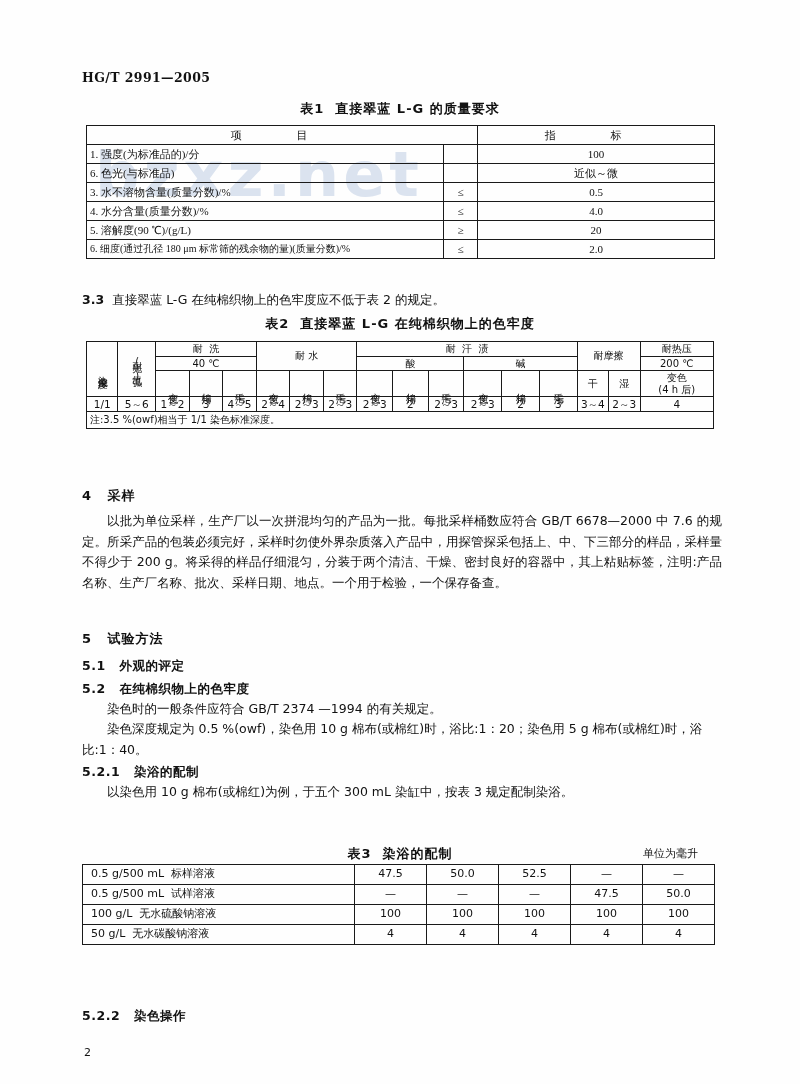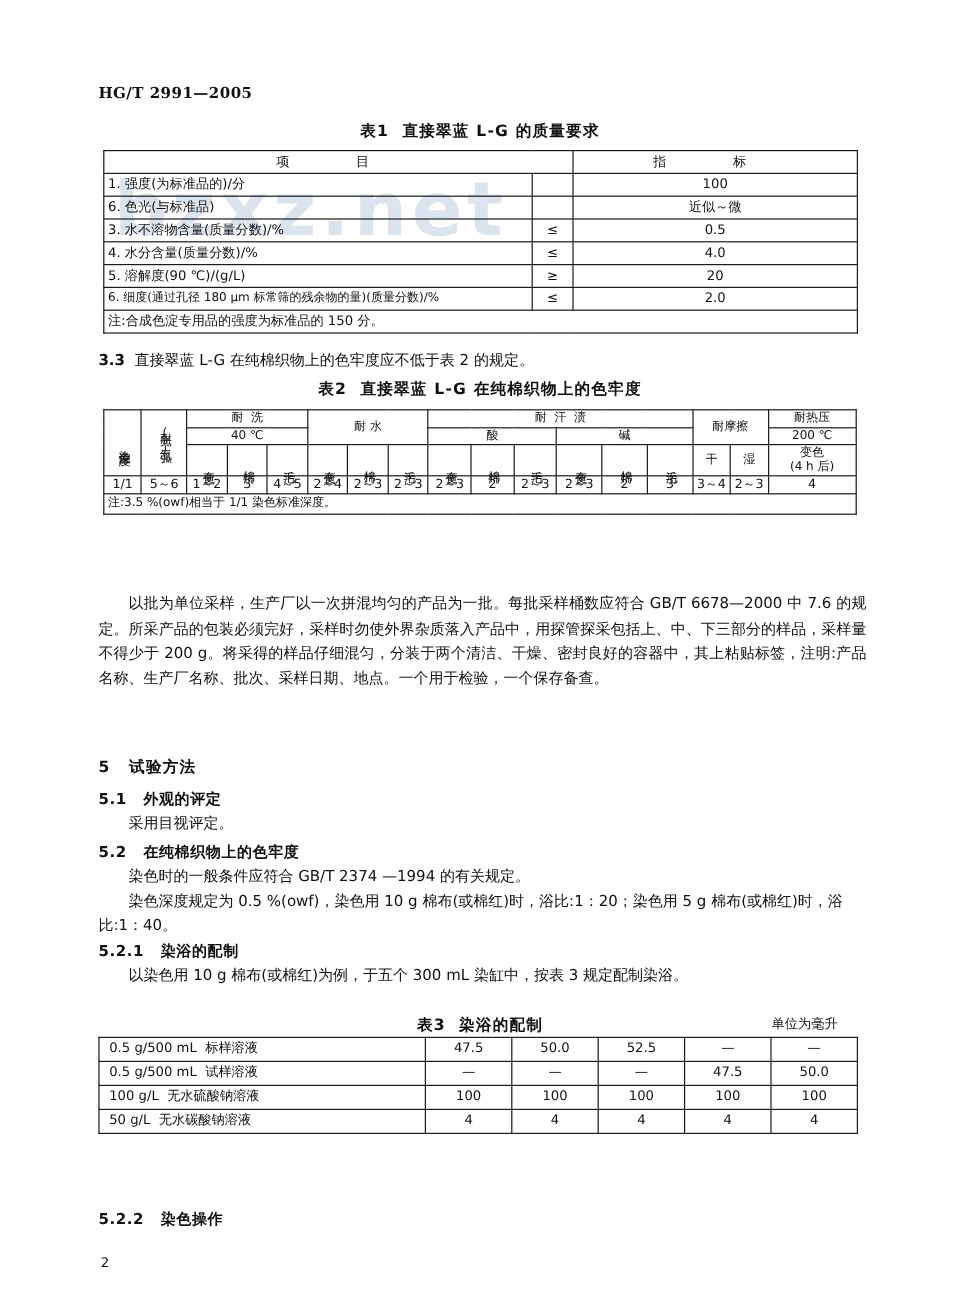--- a/index.html
+++ b/index.html
@@ -64,21 +64,21 @@
     border: 1px solid #1a1a1a;
     padding: 1px 3px;
     font-weight: normal;
     vertical-align: middle;
     line-height: 1.15;
   }
 
   
   #table1-wrap { position: absolute; left: 86px; top: 100px; width: 628px; }
   #table1 { width: 628px; }
-  #table1 td { height: 19px; font-size: 11px; }
+  #table1 td { height: 19px; font-size: 11px; font-family: Liberation Serif, serif; }
   .t1-item { padding-left: 6px; }
   .t1-sym { text-align: center; width: 34px; font-size: 12px; }
   .t1-val { text-align: center; }
   .t1-head-item { text-align: center; letter-spacing: 26px; padding-left: 26px; }
   .t1-head-val { text-align: center; letter-spacing: 26px; padding-left: 26px; }
   .t1-note { text-align: left; padding-left: 14px; }
 
   
   .para { font-size: 12.5px; font-family: "DejaVu Sans", sans-serif; line-height: 1.62; }
   #clause33 { position: absolute; left: 82px; top: 290px; width: 640px; }
@@ -180,23 +180,20 @@
           </tr>
           <tr>
             <td class="t1-item">5. 溶解度(90 ℃)/(g/L)</td>
             <td class="t1-sym">≥</td>
             <td class="t1-val">20</td>
           </tr>
           <tr>
             <td class="t1-item" style="font-size:10px">6. 细度(通过孔径 180 μm 标常筛的残余物的量)(质量分数)/%</td>
             <td class="t1-sym">≤</td>
             <td class="t1-val">2.0</td>
-          </tr>
-          <tr>
-            <td class="t1-note" colspan="3">注:合成色淀专用品的强度为标准品的 150 分。</td>
           </tr>
         </tbody>
       </table>
     </div>
 
     <div id="clause33" class="para">
       <span class="num">3.3</span><span>直接翠蓝 L-G 在纯棉织物上的色牢度应不低于表 2 的规定。</span>
     </div>
 
     <div id="table2-title" class="tbl-title">表2&nbsp;&nbsp;直接翠蓝 L-G 在纯棉织物上的色牢度</div>
@@ -277,35 +274,38 @@
             <td>4</td>
           </tr>
           <tr>
             <td class="t2-note" colspan="17">注:3.5 %(owf)相当于 1/1 染色标准深度。</td>
           </tr>
         </tbody>
       </table>
     </div>
 
     <div id="sec4">
+      <div class="h-sec">
+        <span>4</span>
+        <span style="display:inline-block;width:10px"></span><span>采样</span>
+      </div>
       <div class="body-p indent" style="margin-top:6px">以批为单位采样，生产厂以一次拼混均匀的产品为一批。每批采样桶数应符合 GB/T 6678—2000 中 7.6 的规定。所采产品的包装必须完好，采样时勿使外界杂质落入产品中，用探管探采包括上、中、下三部分的样品，采样量不得少于 200 g。将采得的样品仔细混匀，分装于两个清洁、干燥、密封良好的容器中，其上粘贴标签，注明:产品名称、生产厂名称、批次、采样日期、地点。一个用于检验，一个保存备查。</div>
     </div>
 
     <div id="sec5">
       <div class="h-sec">
         <span>5</span>
         <span style="display:inline-block;width:10px"></span><span>试验方法</span>
       </div>
 
       <div class="sub-blk" style="margin-top:10px">
         <div class="h-sub">
           <span>5.1</span>
           <span style="display:inline-block;width:9px"></span><span>外观的评定</span>
         </div>
-        <div class="sub-body">采用目视评定。</div>
       </div>
 
       <div class="sub-blk" style="margin-top:6px">
         <div class="h-sub">
           <span>5.2</span>
           <span style="display:inline-block;width:9px"></span><span>在纯棉织物上的色牢度</span>
         </div>
         <div class="sub-body">染色时的一般条件应符合 GB/T 2374 —1994 的有关规定。</div>
         <div class="sub-body flush">染色深度规定为 0.5 %(owf)，染色用 10 g 棉布(或棉红)时，浴比:1：20；染色用 5 g 棉布(或棉红)时，浴比:1：40。</div>
       </div>

